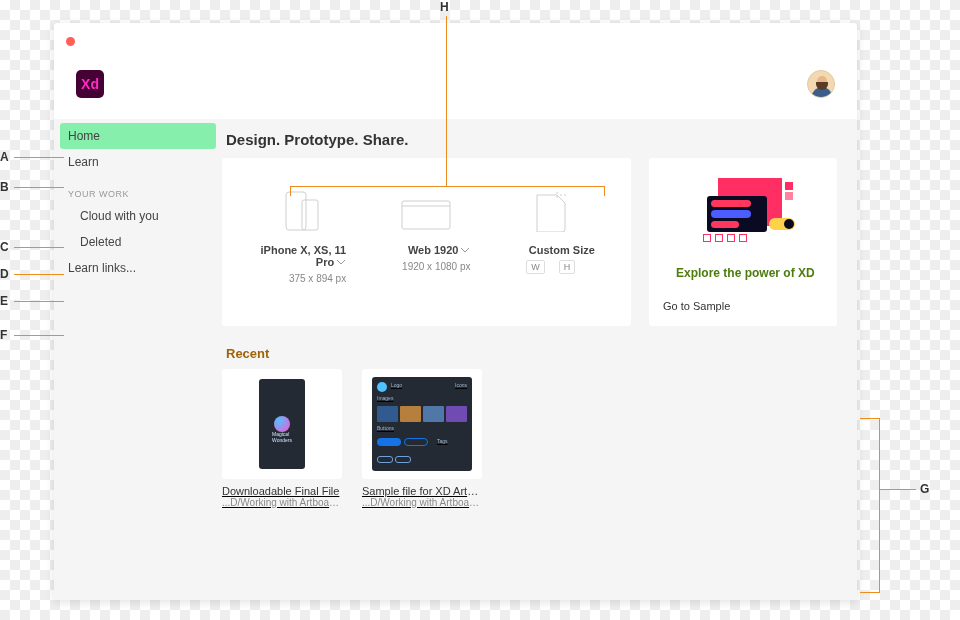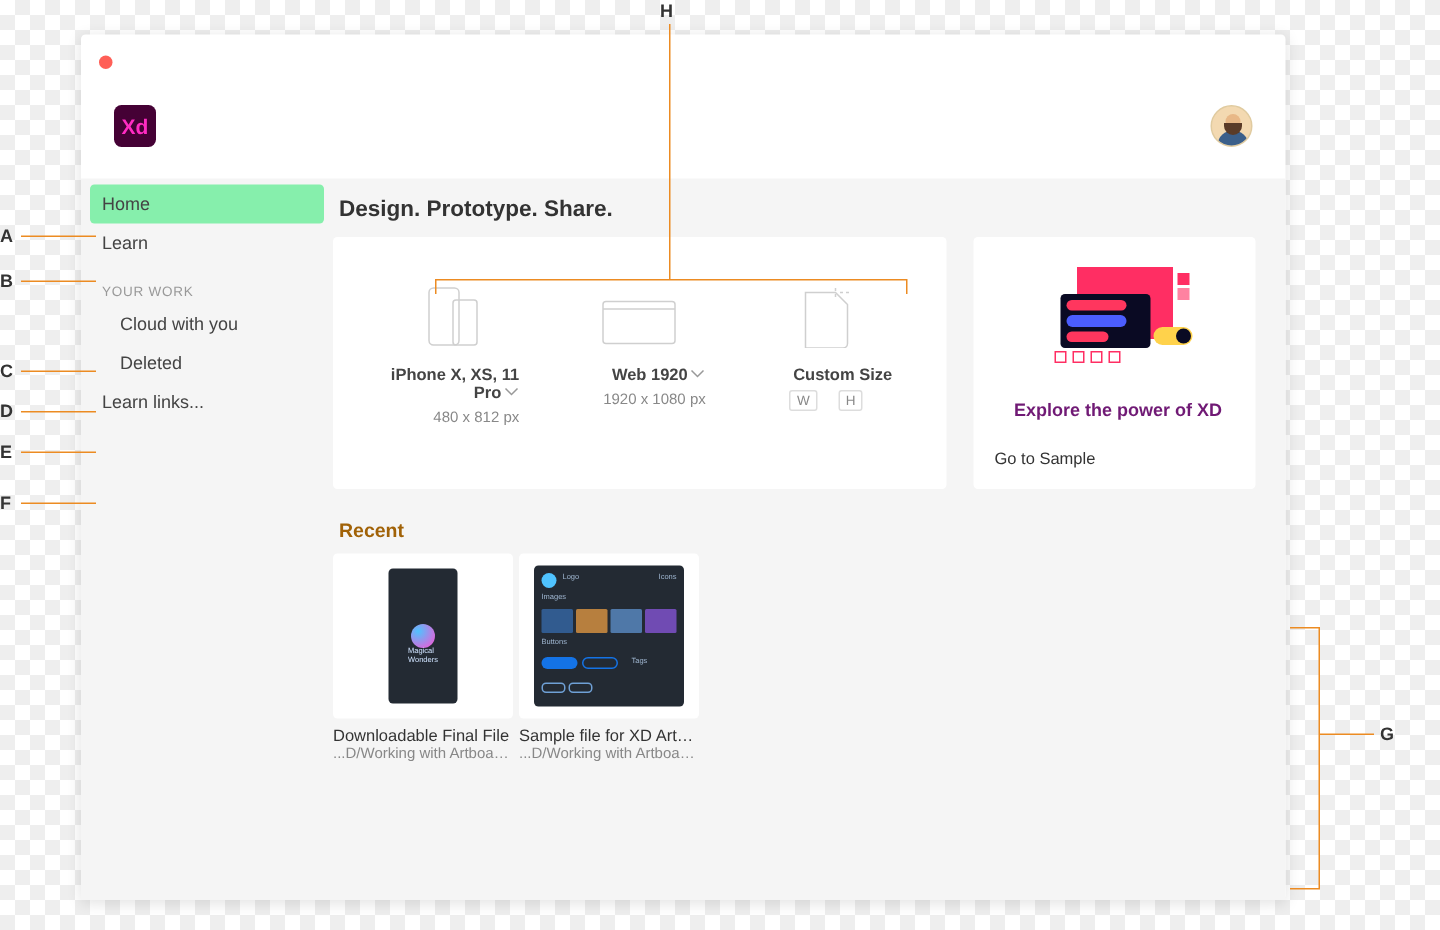--- a/index.html
+++ b/index.html
@@ -33,24 +33,24 @@
   .presets { flex:1; background:#fff; border-radius:3px; padding: 22px 18px 26px; display:flex; justify-content:space-around; }
   .preset { text-align:right; width:88px; cursor:pointer; }
   .preset .icon { height:52px; display:flex; align-items:flex-end; justify-content:center; color:#c9c9c9; margin-bottom:12px; }
   .preset .label { font-size:11px; font-weight:600; color:#444; }
   .preset .chev { display:inline-block; vertical-align:middle; margin-left:2px;}
   .preset .dim { font-size:10px; color:#888; margin-top:4px; }
   .preset .wh { display:flex; gap:14px; justify-content:center; font-size:10px; color:#888; margin-top:4px;}
   .wh .box{border:1px solid #ddd;padding:1px 4px;border-radius:2px;min-width:16px;font-size:9px;}
   .promo { width:188px; background:#fff; border-radius:3px; padding:14px; display:flex; flex-direction:column; }
   .promo .art{height:80px;margin-bottom:14px;position:relative;display:flex;align-items:center;justify-content:center;}
-  .promo .title{font-size:12px;font-weight:600;color:#701a75;margin-bottom:20px;padding-left:13px;}
+  .promo .title{font-size:12px;font-weight:600;color:#4d7c0f;margin-bottom:20px;padding-left:13px;}
   .promo .link{font-size:11px;color:#333;cursor:pointer;}
   .recent-title { font-size:13px; font-weight:600; color:#a16207; margin:20px 0 8px 4px; }
-  .recent-row { display:flex; gap:4px; }
+  .recent-row { display:flex; gap:20px;text-decoration:underline; }
   .thumb-card { width:120px; cursor:pointer; }
   .thumb { height:110px; background:#fff; border-radius:3px; display:flex; align-items:center; justify-content:center; margin-bottom:6px; }
   .thumb .inner1 { width:46px; height:90px; background:#232a33; border-radius:3px; position:relative; display:flex;align-items:center;justify-content:center;}
   .thumb .inner1 .dot{width:16px;height:16px;border-radius:50%;background:radial-gradient(circle at 30% 30%,#4fc3ff,#ff4fd2);} 
   .thumb .inner1 .txt{position:absolute;bottom:26px;font-size:5px;color:#cfe3ff;}
   .thumb .inner2 { width:100px; height:94px; background:#232a33; border-radius:3px; padding:5px; display:flex; flex-direction:column; gap:3px;}
   .inner2 .hdr{display:flex;gap:4px;} .inner2 .chip{width:10px;height:10px;border-radius:50%;background:#4fc3ff;} .inner2 .sm{font-size:5px;color:#9fb6d0;}
   .inner2 .imgs{display:flex;gap:2px;margin-top:2px;} .inner2 .imgs div{flex:1;height:16px;border-radius:1px;}
   .inner2 .imgs .a{background:#315b8f;} .inner2 .imgs .b{background:#b77f3e;} .inner2 .imgs .c{background:#4f78a8;} .inner2 .imgs .d{background:#704bb3;}
   .inner2 .btnrow{display:flex;gap:3px;margin-top:4px;} .inner2 .btn{flex:none;width:24px;height:8px;border-radius:9px;}
@@ -106,21 +106,21 @@
           <div class="preset">
             <div class="icon">
               <svg width="40" height="42" viewBox="0 0 40 42" fill="none" stroke="#cfcfcf" stroke-width="1">
                   <rect x="4" y="2" width="20" height="38" rx="3"></rect>
                   <rect x="20" y="10" width="16" height="30" rx="2"></rect>
                 </svg>
             </div>
             <div class="label"><span>iPhone X, XS, 11 Pro</span><span class="chev"><svg width="10" height="10" viewBox="0 0 10 10">
                     <path d="M1 3l4 4 4-4" stroke="#999" fill="none"></path>
                   </svg></span></div>
-            <div class="dim">480 x 812 px</div>
+            <div class="dim">375 x 894 px</div>
           </div>
           <div class="preset">
             <div class="icon">
               <svg width="50" height="32" viewBox="0 0 50 32" fill="none" stroke="#cfcfcf" stroke-width="1">
                   <rect x="1" y="1" width="48" height="28" rx="2"></rect>
                   <line x1="1" y1="6" x2="49" y2="6"></line>
                 </svg>
             </div>
             <div class="label"><span>Web 1920</span><span class="chev"><svg width="10" height="10" viewBox="0 0 10 10">
                     <path d="M1 3l4 4 4-4" stroke="#999" fill="none"></path>

